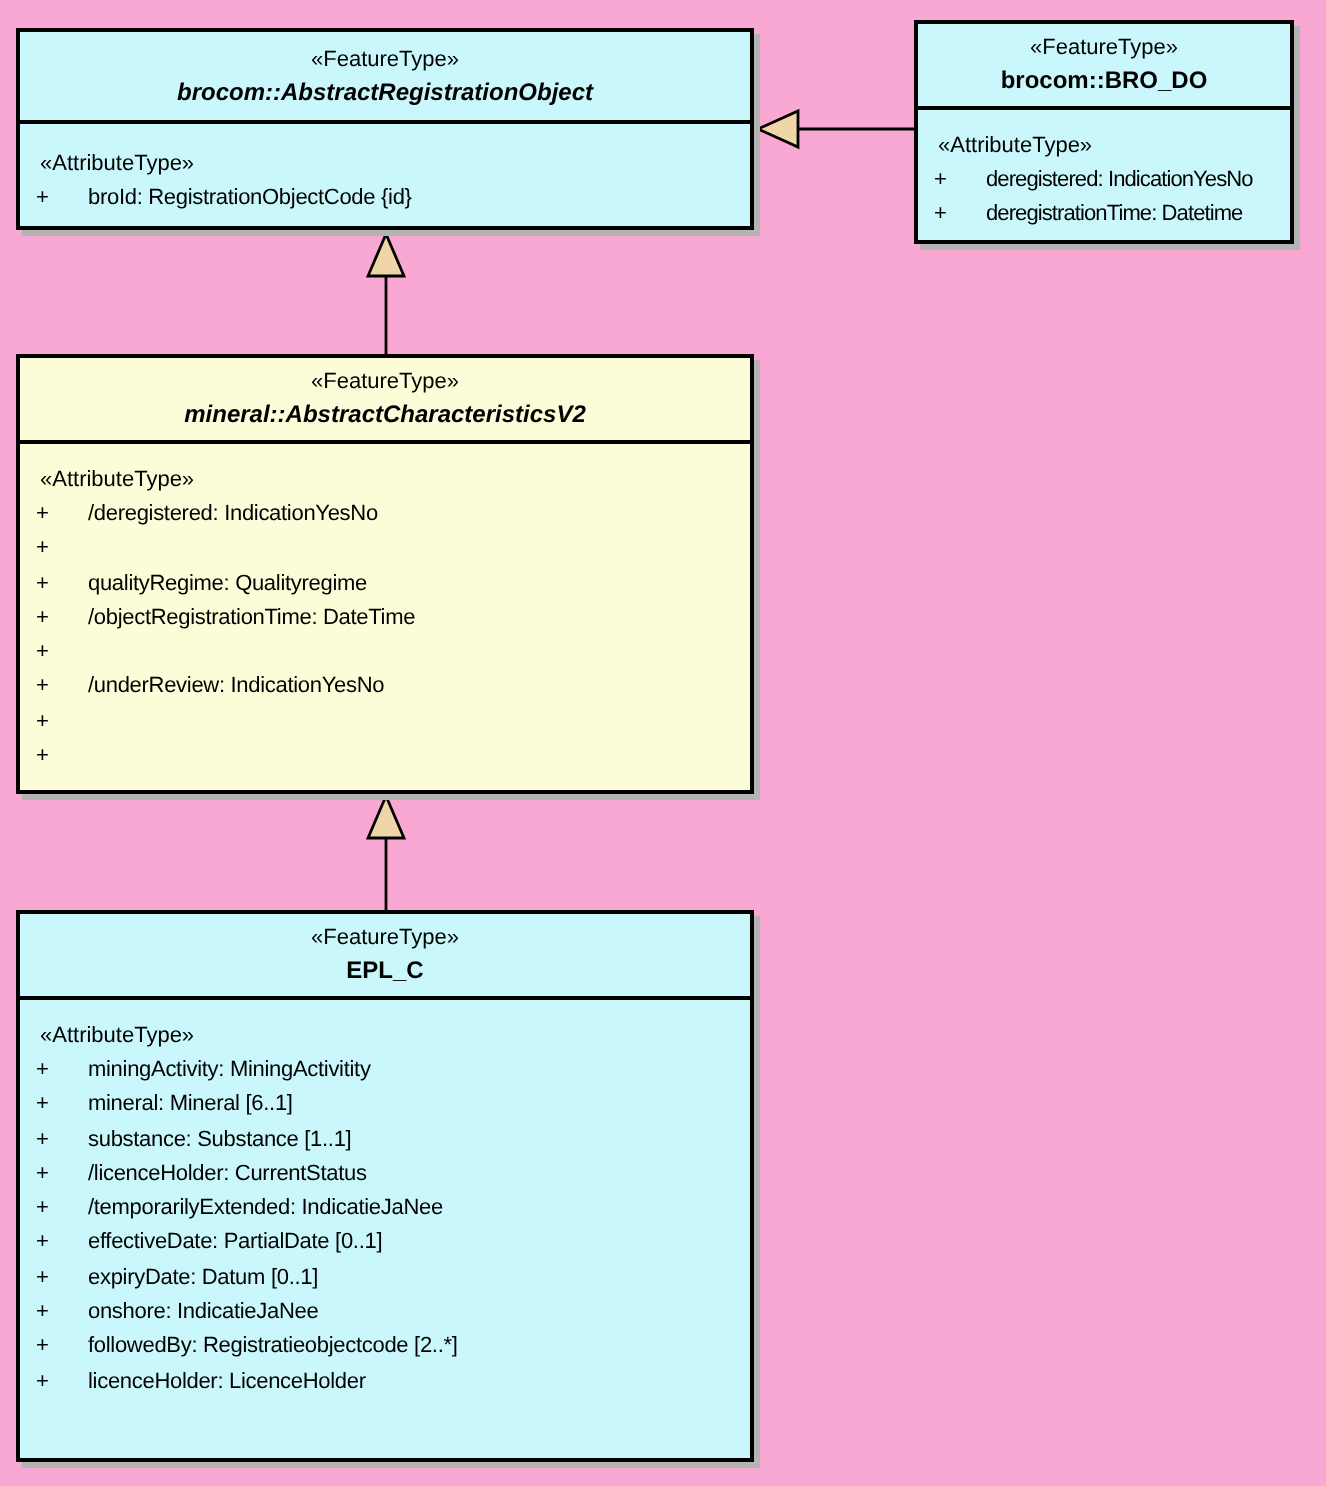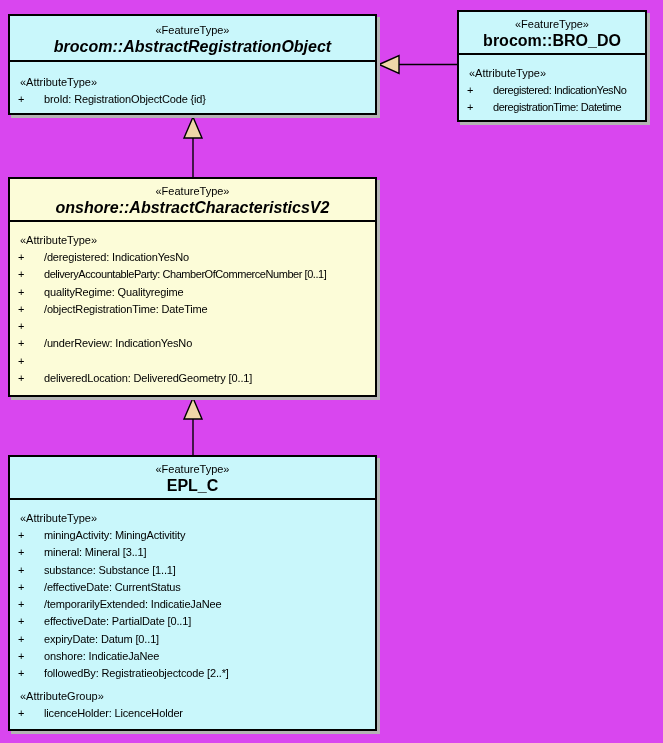--- a/index.html
+++ b/index.html
@@ -1,19 +1,19 @@
 <!DOCTYPE html>
 <html><head>
 <meta charset="utf-8">
 <style>
   html,body{margin:0;padding:0;background:#ffffff;}
   #canvas{
     position:relative;
     width:663px;height:743px;
-    background:#d946ef;
+    background:#f9a8d4;
     font-family:"Liberation Sans", sans-serif;
     color:#000;
     overflow:hidden;
   }
   #connector-layer{position:absolute;left:0;top:0;width:663px;height:743px;}
   .uml-class{
     position:absolute;
     box-sizing:border-box;
     border:2px solid #000;
     box-shadow:3px 3px 0 0 #b4b4b4;
@@ -21,21 +21,21 @@
   .fill-cyan{background:#c9f7fb;}
   .fill-yellow{background:#fcfcd8;}
   .class-hdr{
     box-sizing:border-box;
     border-bottom:2px solid #000;
     display:flex;flex-direction:column;
     align-items:center;justify-content:center;
     text-align:center;
   }
   .stereotype{font-size:11px;line-height:16px;}
-  .class-name{font-size:16px;line-height:17px;font-weight:bold;}
+  .class-name{font-size:12px;line-height:17px;font-weight:bold;}
   .abstract .class-name{font-style:italic;}
   .attr-area{
     box-sizing:border-box;
     padding:9px 2px 0 4px;
     white-space:nowrap;
   }
   .attr-area--tall{padding-top:11px;}
   .section-heading{
     height:17.3px;display:flex;align-items:center;
     font-size:11px;padding-left:6px;
@@ -100,31 +100,30 @@
       <div class="attr-row">
         <span class="vis">+</span>
         <span class="attr-text">deregistrationTime: Datetime</span>
       </div>
     </div>
   </div>
 
   <div class="uml-class fill-yellow abstract" style="left:8px;top:177px;width:369px;height:220px;">
     <div class="class-hdr" style="height:43px;">
       <div class="stereotype">«FeatureType»</div>
-      <div class="class-name">onshore::AbstractCharacteristicsV2</div>
+      <div class="class-name">mineral::AbstractCharacteristicsV2</div>
     </div>
     <div class="attr-area">
       <div class="section-heading">«AttributeType»</div>
       <div class="attr-row">
         <span class="vis">+</span>
         <span class="attr-text">/deregistered: IndicationYesNo</span>
       </div>
       <div class="attr-row">
         <span class="vis">+</span>
-        <span class="attr-text" style="letter-spacing:-0.45px;">deliveryAccountableParty: ChamberOfCommerceNumber [0..1]</span>
       </div>
       <div class="attr-row">
         <span class="vis">+</span>
         <span class="attr-text">qualityRegime: Qualityregime</span>
       </div>
       <div class="attr-row">
         <span class="vis">+</span>
         <span class="attr-text">/objectRegistrationTime: DateTime</span>
       </div>
       <div class="attr-row">
@@ -132,47 +131,46 @@
       </div>
       <div class="attr-row">
         <span class="vis">+</span>
         <span class="attr-text">/underReview: IndicationYesNo</span>
       </div>
       <div class="attr-row">
         <span class="vis">+</span>
       </div>
       <div class="attr-row">
         <span class="vis">+</span>
-        <span class="attr-text">deliveredLocation: DeliveredGeometry [0..1]</span>
       </div>
     </div>
   </div>
 
   <div class="uml-class fill-cyan" style="left:8px;top:455px;width:369px;height:276px;">
     <div class="class-hdr" style="height:43px;">
       <div class="stereotype">«FeatureType»</div>
       <div class="class-name">EPL_C</div>
     </div>
     <div class="attr-area">
       <div class="section-heading">«AttributeType»</div>
       <div class="attr-row">
         <span class="vis">+</span>
         <span class="attr-text">miningActivity: MiningActivitity</span>
       </div>
       <div class="attr-row">
         <span class="vis">+</span>
-        <span class="attr-text">mineral: Mineral [3..1]</span>
+        <span class="attr-text">mineral: Mineral [6..1]</span>
       </div>
       <div class="attr-row">
         <span class="vis">+</span>
         <span class="attr-text">substance: Substance [1..1]</span>
       </div>
       <div class="attr-row">
         <span class="vis">+</span>
-        <span class="attr-text">/effectiveDate: CurrentStatus</span>
+        <span class="attr-text">/licenceHolder: CurrentStatus</span>
       </div>
       <div class="attr-row">
         <span class="vis">+</span>
         <span class="attr-text">/temporarilyExtended: IndicatieJaNee</span>
       </div>
       <div class="attr-row">
         <span class="vis">+</span>
         <span class="attr-text">effectiveDate: PartialDate [0..1]</span>
       </div>
       <div class="attr-row">
@@ -180,21 +178,20 @@
         <span class="attr-text">expiryDate: Datum [0..1]</span>
       </div>
       <div class="attr-row">
         <span class="vis">+</span>
         <span class="attr-text">onshore: IndicatieJaNee</span>
       </div>
       <div class="attr-row">
         <span class="vis">+</span>
         <span class="attr-text">followedBy: Registratieobjectcode [2..*]</span>
       </div>
-      <div class="section-heading section-heading--group">«AttributeGroup»</div>
       <div class="attr-row">
         <span class="vis">+</span>
         <span class="attr-text">licenceHolder: LicenceHolder</span>
       </div>
     </div>
   </div>
 
 </div>
 
 </body></html>

